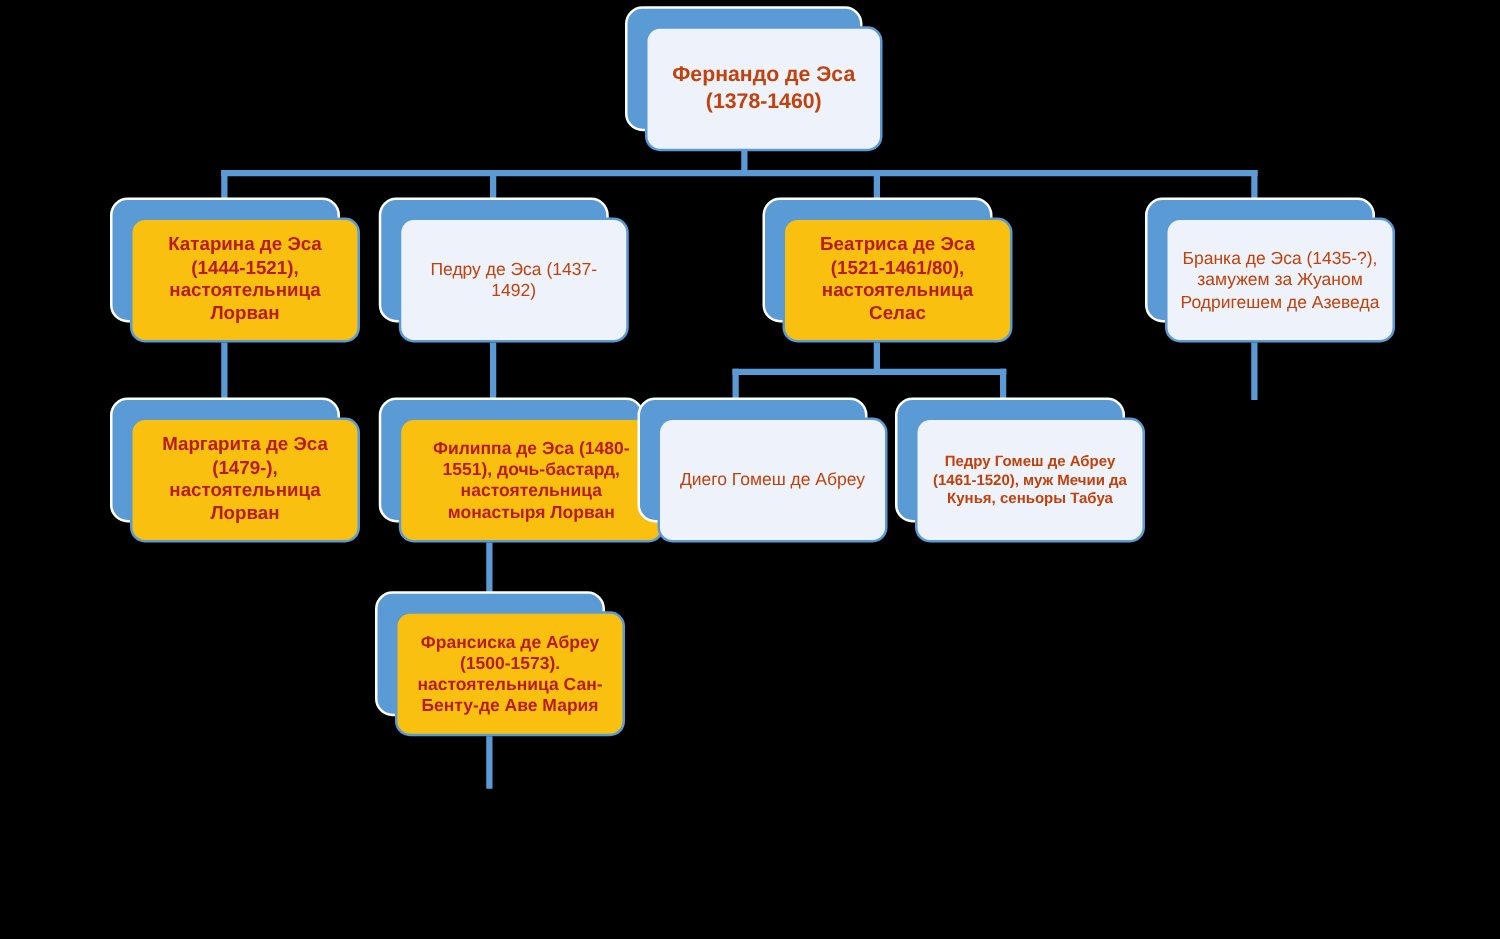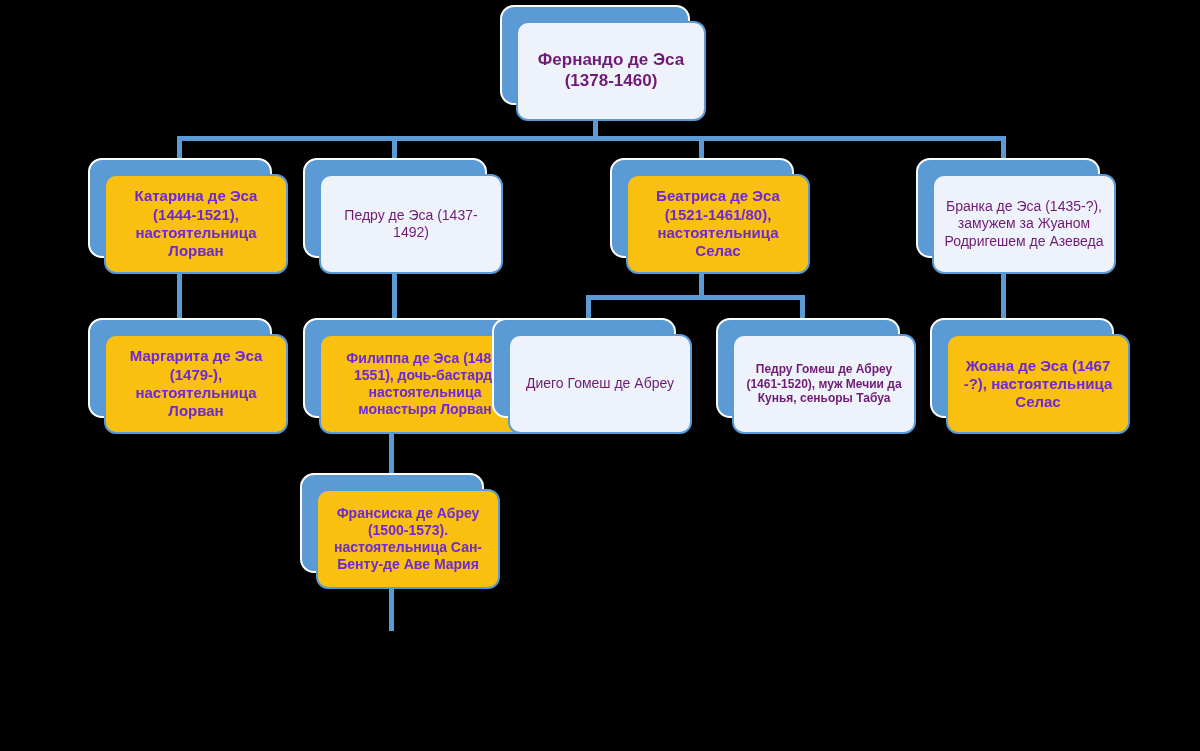--- a/index.html
+++ b/index.html
@@ -50,27 +50,27 @@
     display: flex;
     align-items: center;
     justify-content: center;
     text-align: center;
     padding: 4px 8px;
     line-height: 1.22;
   }
   .node.gold .front {
     background: #FAC00F;
     border: 2px solid #5B9BD5;
-    color: #6d28d9;
+    color: #b91c1c;
     font-weight: bold;
   }
   .node.pale .front {
     background: #EEF3FB;
     border: 2px solid #5B9BD5;
-    color: #701a75;
+    color: #c2410c;
     font-weight: normal;
   }
   .node.pale.root .front {
     font-weight: bold;
   }
   .node .label {
     display: block;
     width: 100%;
   }
 </style>
@@ -145,40 +145,34 @@
     </div>
   </div>
 
   <div class="node gold" style="left:303px; top:318px; width:184px; height:100px;padding-left:28px;">
     <div class="back"></div>
     <div class="front" style="font-size:14px;">
       <span class="label">Филиппа де Эса (1480-1551), дочь-бастард, настоятельница монастыря Лорван</span>
     </div>
   </div>
 
-  <div class="node pale" style="left:492px; top:318px; width:184px; height:100px;">
+  <div class="node pale" style="left:510px; top:318px; width:184px; height:100px;">
     <div class="back"></div>
     <div class="front" style="font-size:14px;">
       <span class="label">Диего Гомеш де Абреу</span>
     </div>
   </div>
 
   <div class="node pale" style="left:716px; top:318px; width:184px; height:100px;">
     <div class="back"></div>
     <div class="front" style="font-size:12px;font-weight:bold;">
       <span class="label">Педру Гомеш де Абреу (1461-1520), муж Мечии да Кунья, сеньоры Табуа</span>
     </div>
   </div>
 
-  <div class="node gold" style="left:930px; top:318px; width:184px; height:100px;">
-    <div class="back"></div>
-    <div class="front" style="font-size:15px;">
-      <span class="label">Жоана де Эса (1467 -?), настоятельница Селас</span>
-    </div>
-  </div>
 
   <div class="node gold" style="left:300px; top:473px; width:184px; height:100px;">
     <div class="back"></div>
     <div class="front" style="font-size:14px;">
       <span class="label">Франсиска де Абреу (1500-1573). настоятельница Сан-Бенту-де Аве Мария</span>
     </div>
   </div>
 
 
 </div>

